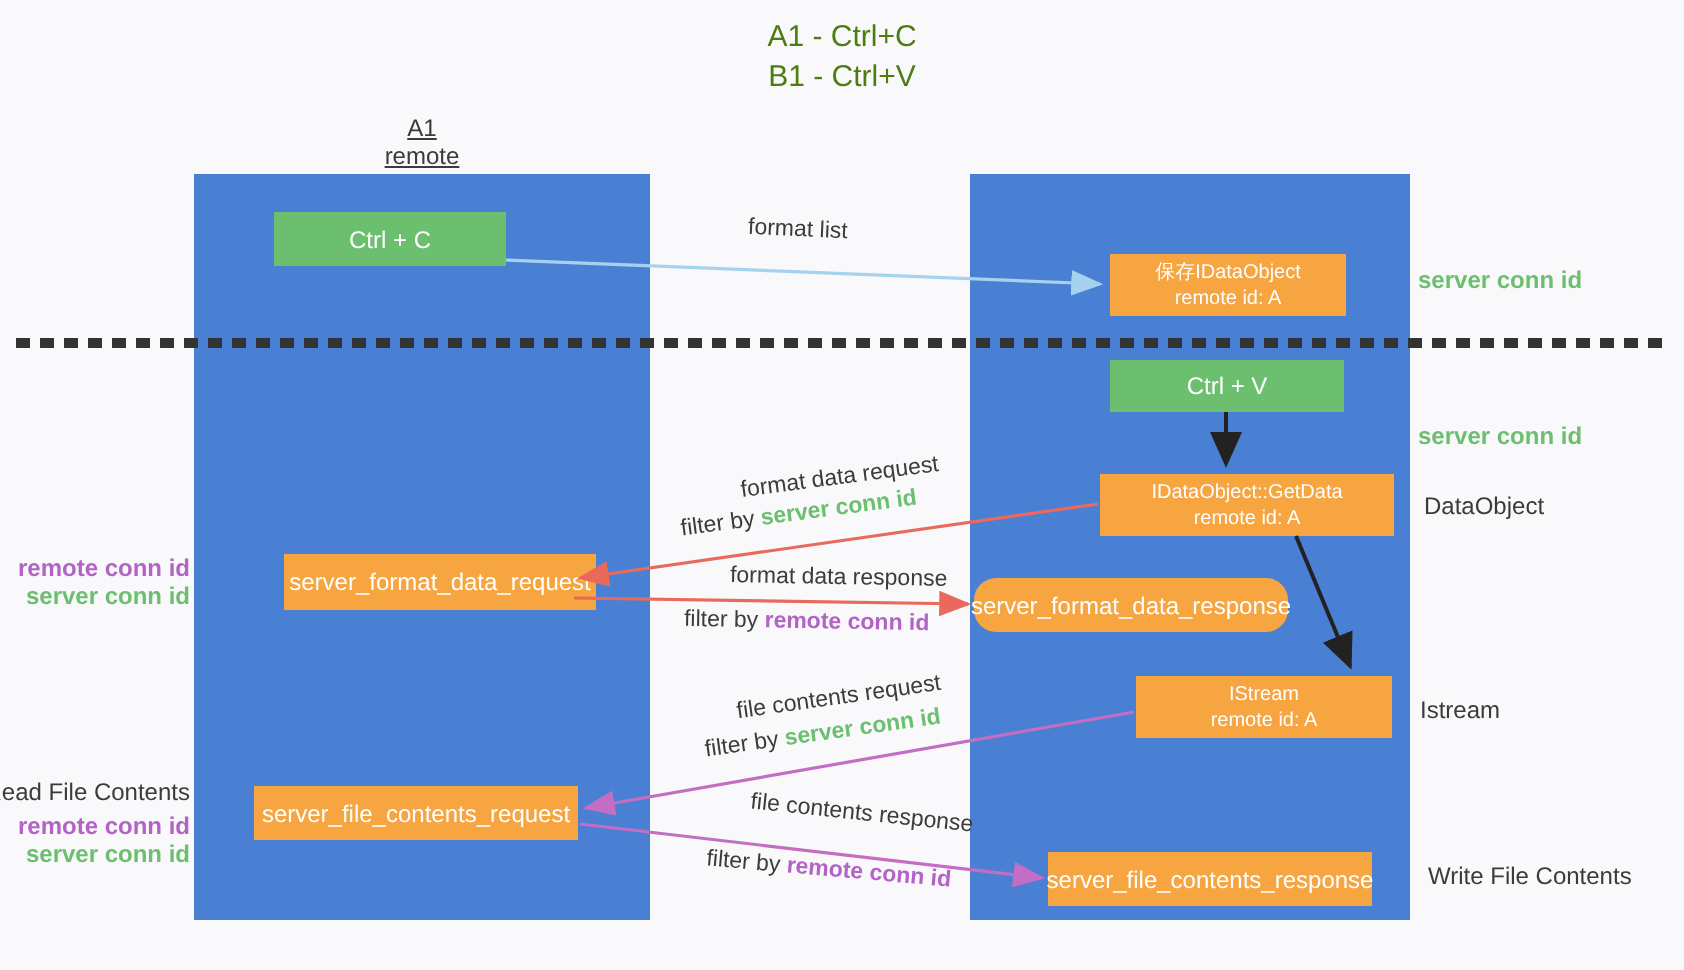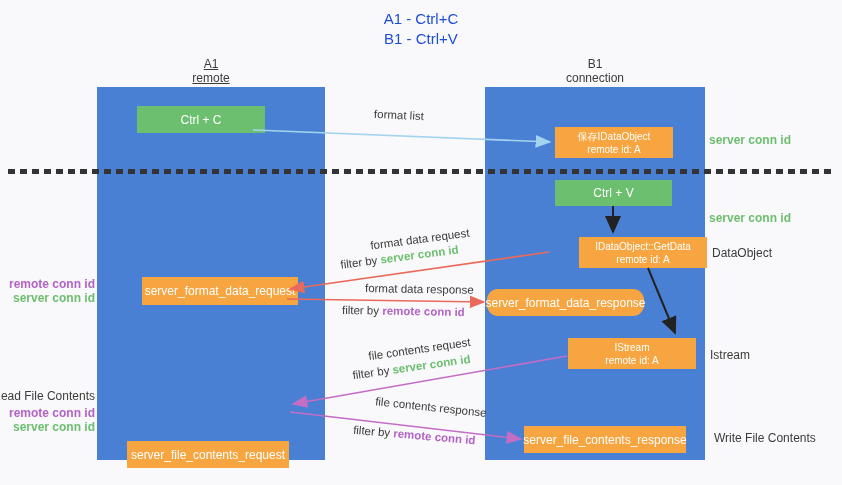--- a/index.html
+++ b/index.html
@@ -1,20 +1,20 @@
 <!DOCTYPE html>
 <html><head>
 <meta charset="utf-8">
 <style>
   html,body { margin:0; padding:0; }
   body { font-family:"Liberation Sans", sans-serif; background:#f9f9fb; }
   #stage { position:relative; width:842px; height:485px; background:#f9f9fb; overflow:hidden; }
 
   .title { position:absolute; top:9px; left:0; width:842px; text-align:center;
-           font-size:15px; line-height:20px; color:#1d4ed8; }
+           font-size:15px; line-height:20px; color:#4d7c0f; }
 
   .col-header { position:absolute; top:57px; text-align:center; font-size:12px;
                 line-height:14px; color:#3b3b3b; }
 
   .lifeline { position:absolute; top:87px; height:373px; background:#4a80d4; }
 
   .separator { position:absolute; left:8px; top:169px; width:828px; height:5px; z-index:6;
                background:repeating-linear-gradient(90deg,#333 0,#333 7px,transparent 7px,transparent 12px); }
 
   .node { position:absolute; z-index:5; display:flex; flex-direction:column;
@@ -41,62 +41,58 @@
 
   <div class="title">
     <div>A1 - Ctrl+C</div>
     <div>B1 - Ctrl+V</div>
   </div>
 
   <div class="col-header" style="left:97px; width:228px;text-decoration:underline;">
     <div>A1</div>
     <div>remote</div>
   </div>
-  <div class="col-header" style="left:485px; width:220px;">
-    <div>B1</div>
-    <div>connection</div>
-  </div>
 
   <div class="lifeline" style="left:97px; width:228px;"></div>
   <div class="lifeline" style="left:485px; width:220px;"></div>
 
   <div class="separator"></div>
 
-  <div class="node green" style="left:137px; top:106px; width:128px; height:27px;">
+  <div class="node green" style="left:137px; top:106px; width:116px; height:27px;">
     <span>Ctrl + C</span>
   </div>
 
   <div class="node orange small" style="left:555px; top:127px; width:118px; height:31px;">
     <span>保存IDataObject</span>
     <span>remote id: A</span>
   </div>
 
   <div class="node green" style="left:555px; top:180px; width:117px; height:26px;">
     <span>Ctrl + V</span>
   </div>
 
-  <div class="node orange small" style="left:550px; top:237px; width:128px; height:31px;margin-left:29px;">
+  <div class="node orange small" style="left:550px; top:237px; width:147px; height:31px;">
     <span>IDataObject::GetData</span>
     <span>remote id: A</span>
   </div>
 
   <div class="node orange" style="left:130px; top:277px; width:156px; height:28px;margin-left:12px;">
     <span>server_format_data_request</span>
   </div>
 
   <div class="node orange" style="left:487px; top:289px; width:157px; height:27px;border-radius:11px;">
     <span>server_format_data_response</span>
   </div>
 
   <div class="node orange small" style="left:568px; top:338px; width:128px; height:31px;">
     <span>IStream</span>
     <span>remote id: A</span>
   </div>
 
-  <div class="node orange" style="left:127px; top:393px; width:162px; height:27px;margin-top:48px;">
+  <div class="node orange" style="left:127px; top:393px; width:162px; height:27px;">
     <span>server_file_contents_request</span>
   </div>
 
   <div class="node orange" style="left:524px; top:426px; width:162px; height:27px;">
     <span>server_file_contents_response</span>
   </div>
 
   <svg class="arrows" width="842" height="485">
     <defs>
       <marker id="ah-blue" markerWidth="10" markerHeight="8" refX="9" refY="4" orient="auto">

